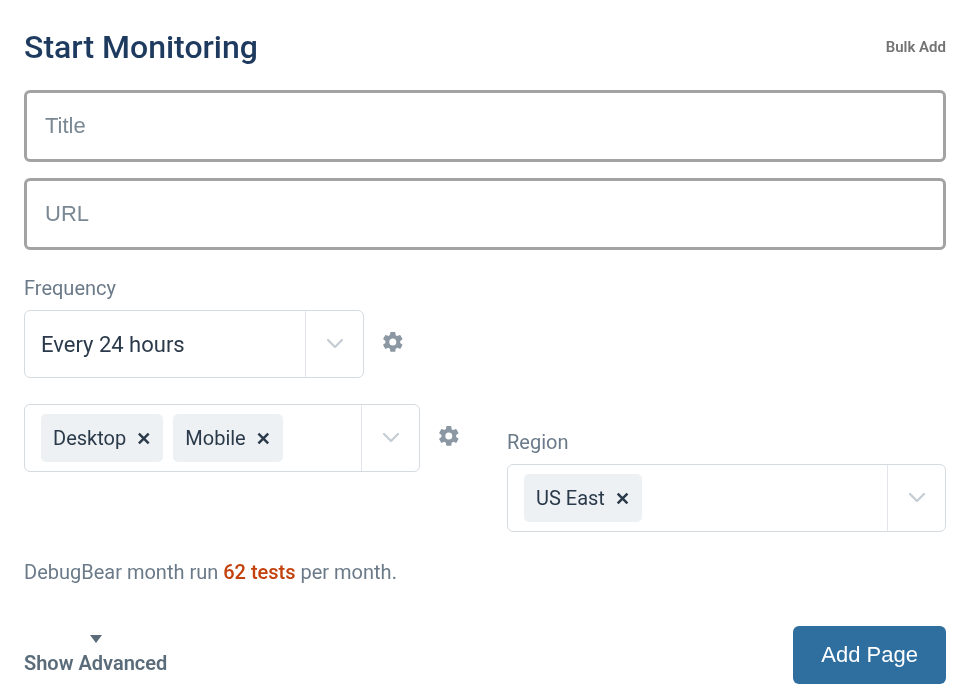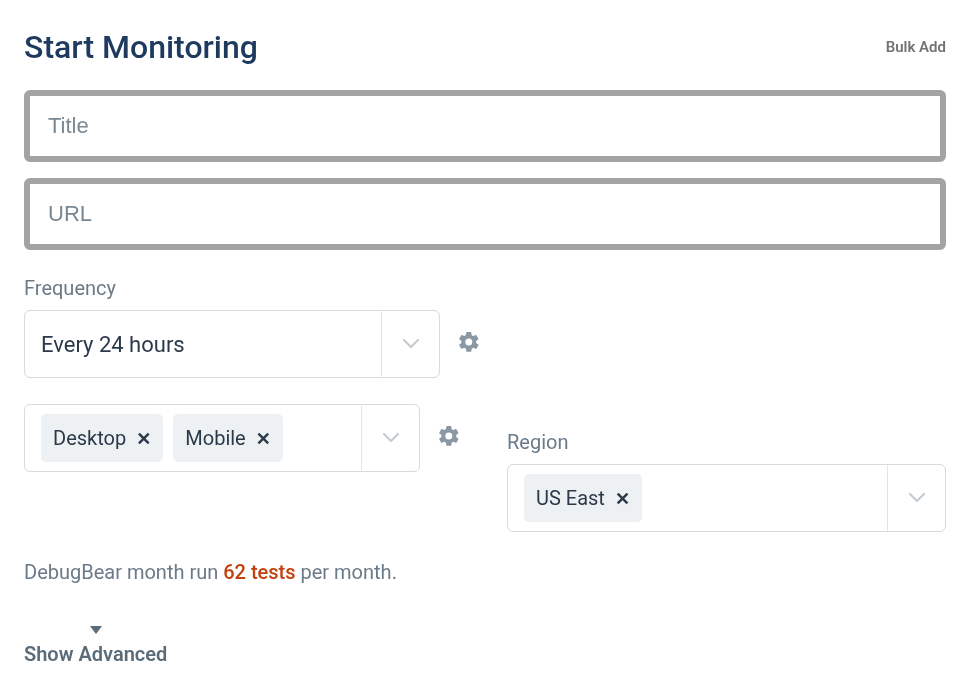--- a/index.html
+++ b/index.html
@@ -26,21 +26,21 @@
   .bulk-add {
     font-size: 15px;
     font-weight: 600;
     color: #737373;
     cursor: pointer;
   }
 
   .text-input {
     width: 100%;
     height: 72px;
-    border: 6px solid #a3a3a3;
+    border: 3px solid #a3a3a3;
     border-radius: 6px;
     font-size: 22px;
     padding: 0 18px;
     color: #2b3a4a;
     outline: none;
   }
   .text-input::placeholder { color: #7a8894; }
   .field-gap { margin-bottom: 16px; }
 
   .section-label {
@@ -162,21 +162,21 @@
     background: #2f6f9f;
     color: #fff;
     font-size: 22px;
     font-weight: 500;
     border: none;
     border-radius: 6px;
     padding: 16px 28px;
     cursor: pointer;
   }
 
-  .freq-select-box { width: 416px; }
+  .freq-select-box { width: 340px; }
   .device-select-box { width: 396px; }
   .region-select-box { width: 100%; }
 </style>
 </head>
 <body>
 
 
 
 <div class="header-row">
   <div class="page-title">Start Monitoring</div>
@@ -264,16 +264,17 @@
 
 <div class="info-line">
   <span>DebugBear month run </span><span class="tests-count">62 tests</span><span> per month.</span>
 </div>
 
 <div class="footer-row">
   <div class="show-advanced">
     <span class="tri-down"></span>
     <span>Show Advanced</span>
   </div>
+  <button class="add-page-btn">Add Page</button>
 </div>
 
 
 
 
 </body></html>

